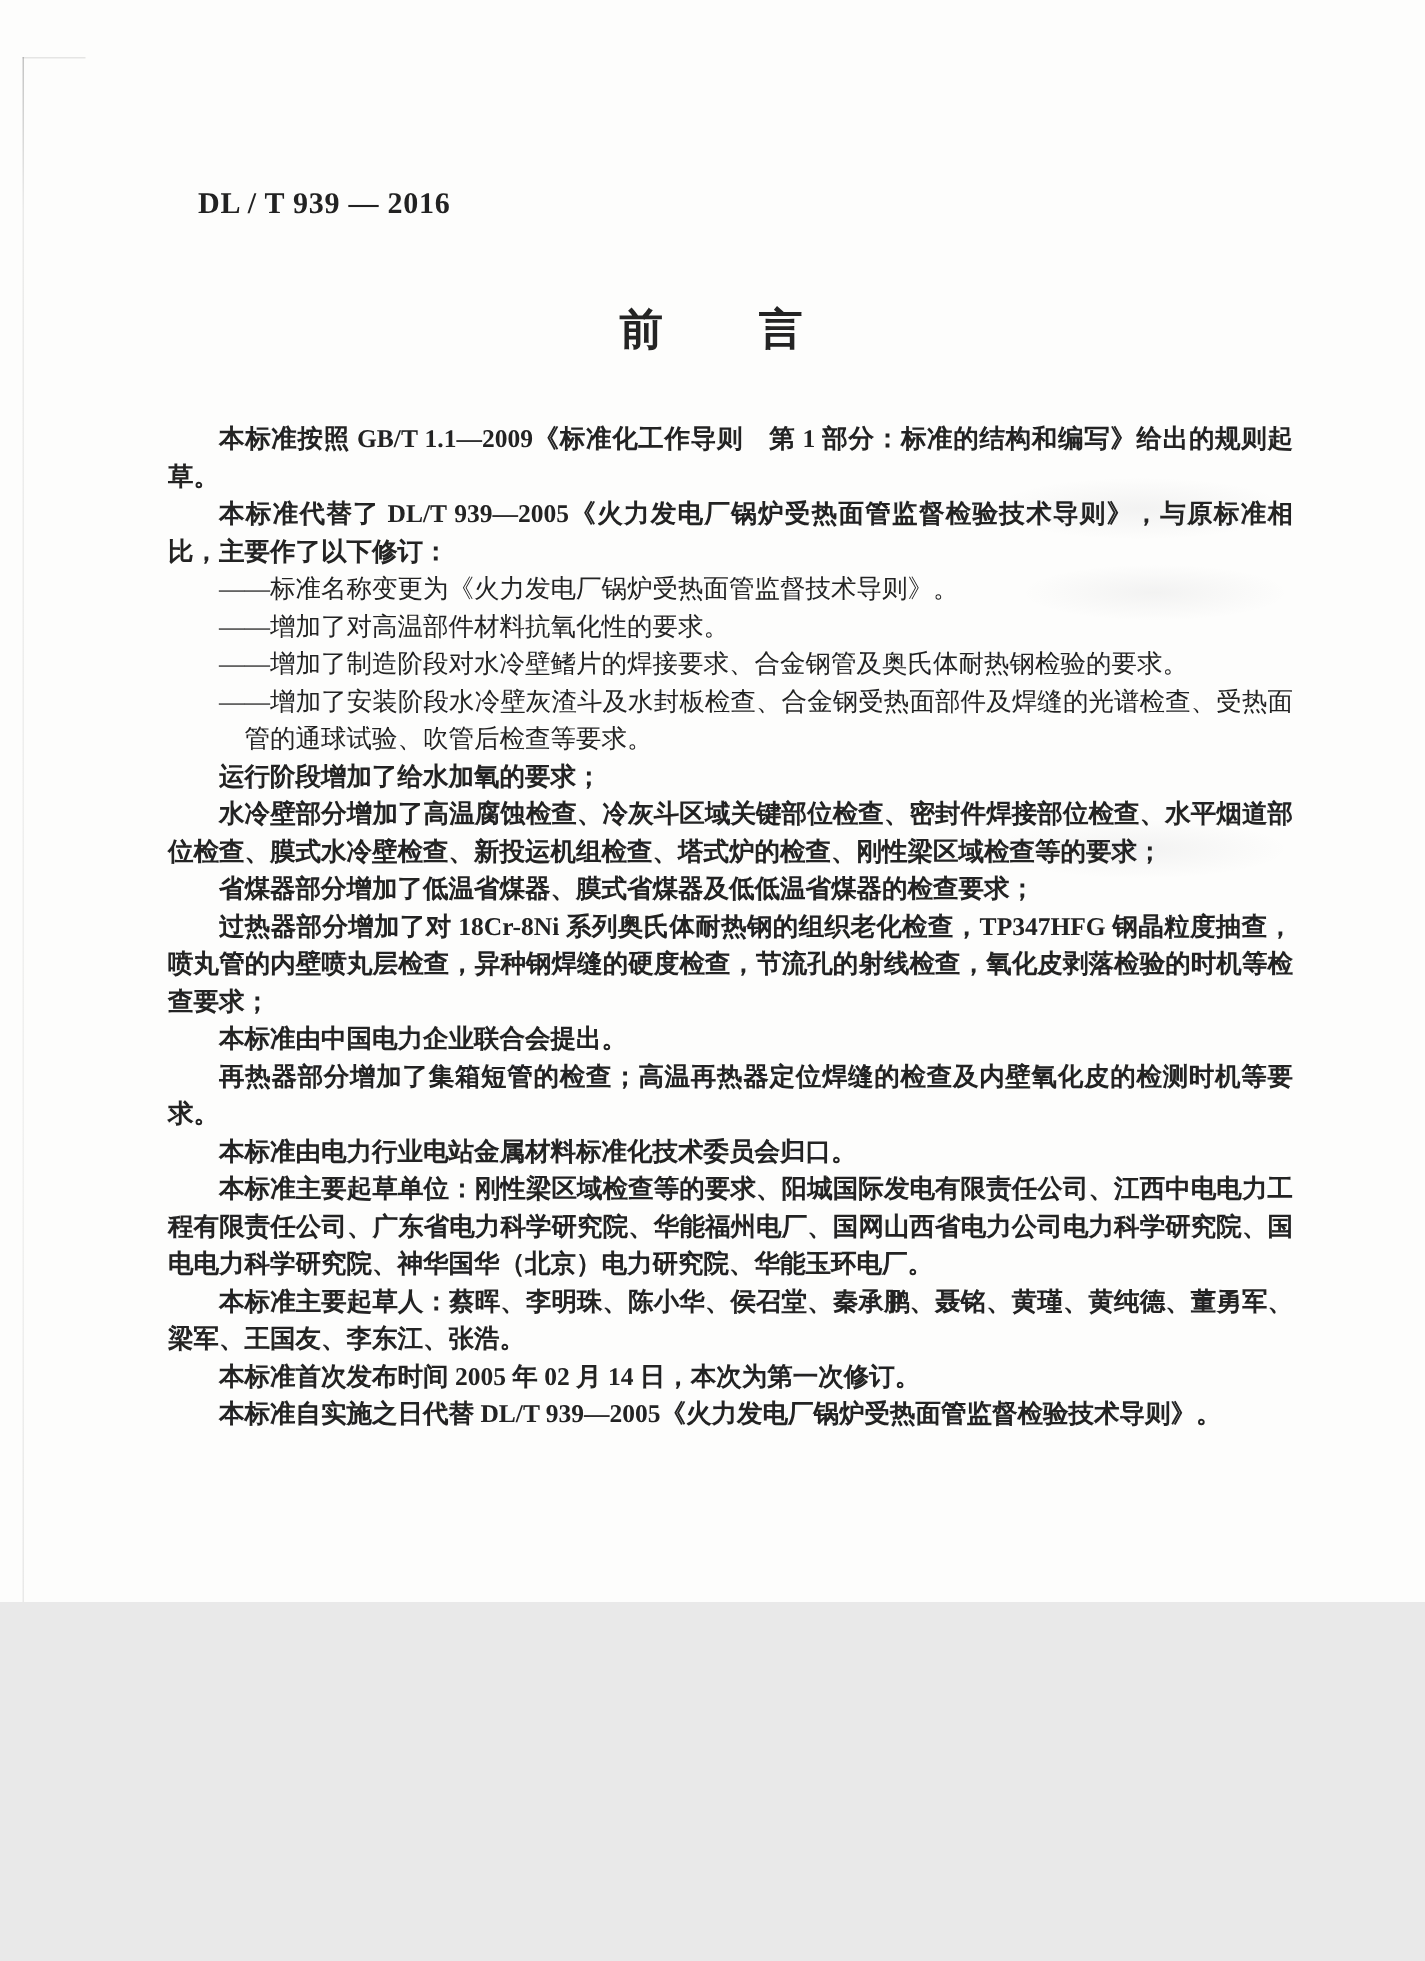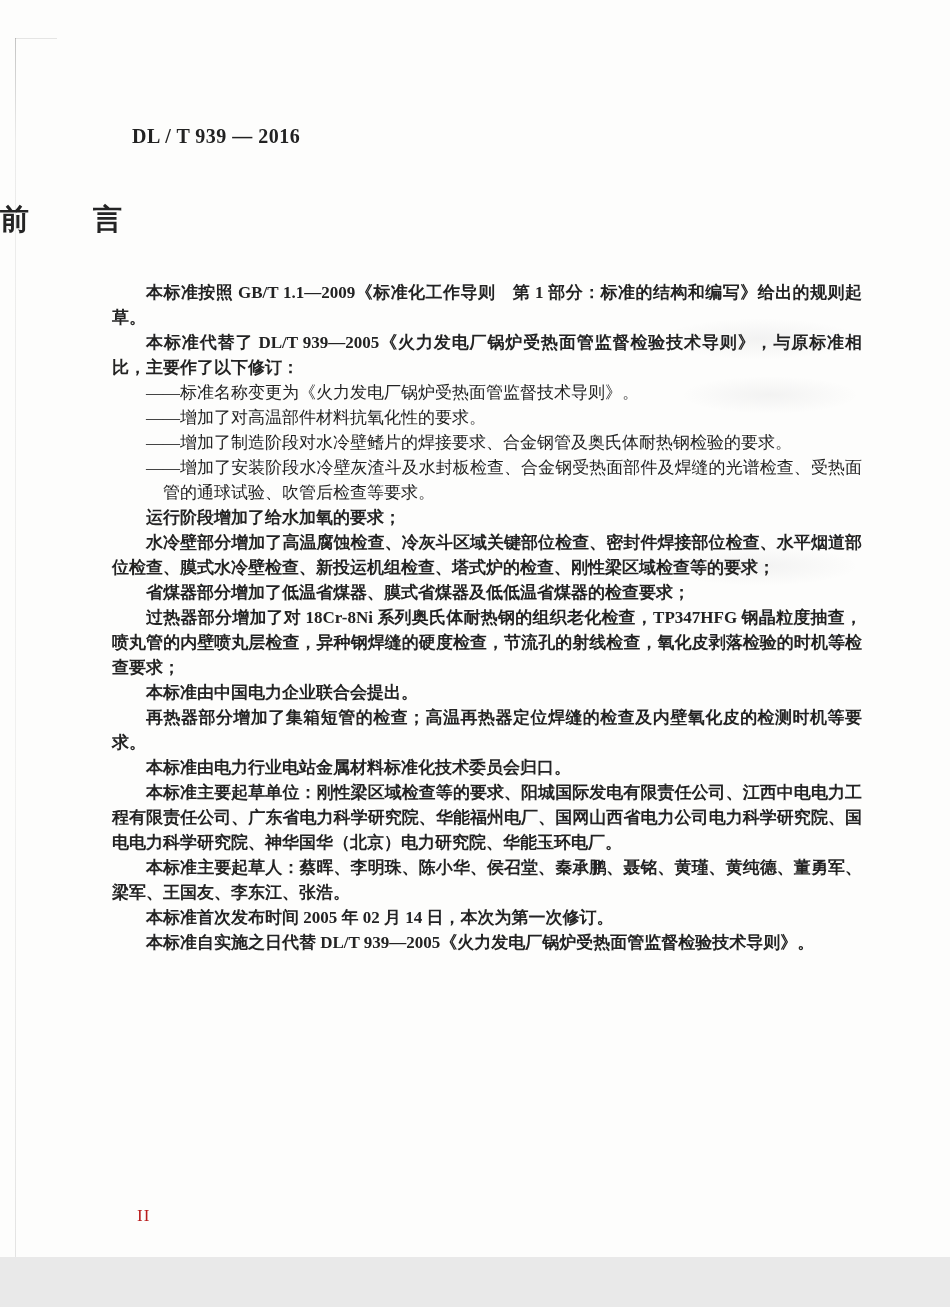--- a/index.html
+++ b/index.html
@@ -3,21 +3,21 @@
 <meta charset="utf-8">
 <style>
   html, body {
     margin: 0;
     padding: 0;
     background: #e9e9e9;
   }
   .page {
     position: relative;
     width: 950px;
-    height: 1257px;
+    height: 1068px;
     margin: 0 auto;
     background: #fdfdfc;
     overflow: hidden;
     font-family: "Liberation Serif", serif;
     color: #1f1f1f;
   }
   
   .scan-line-left {
     position: absolute;
     left: 15px;
@@ -55,20 +55,21 @@
     font-weight: 700;
     letter-spacing: 0.5px;
     color: #222;
     white-space: nowrap;
   }
   .doc-title {
     position: absolute;
     left: 0;
     top: 200px;
     width: 100%;
+    text-align: center;
     font-family: "Liberation Sans", sans-serif;
     font-size: 29px;
     font-weight: 700;
     letter-spacing: 2px;
     color: #242424;
     margin: 0;
   }
   .foreword {
     position: absolute;
     left: 112px;

